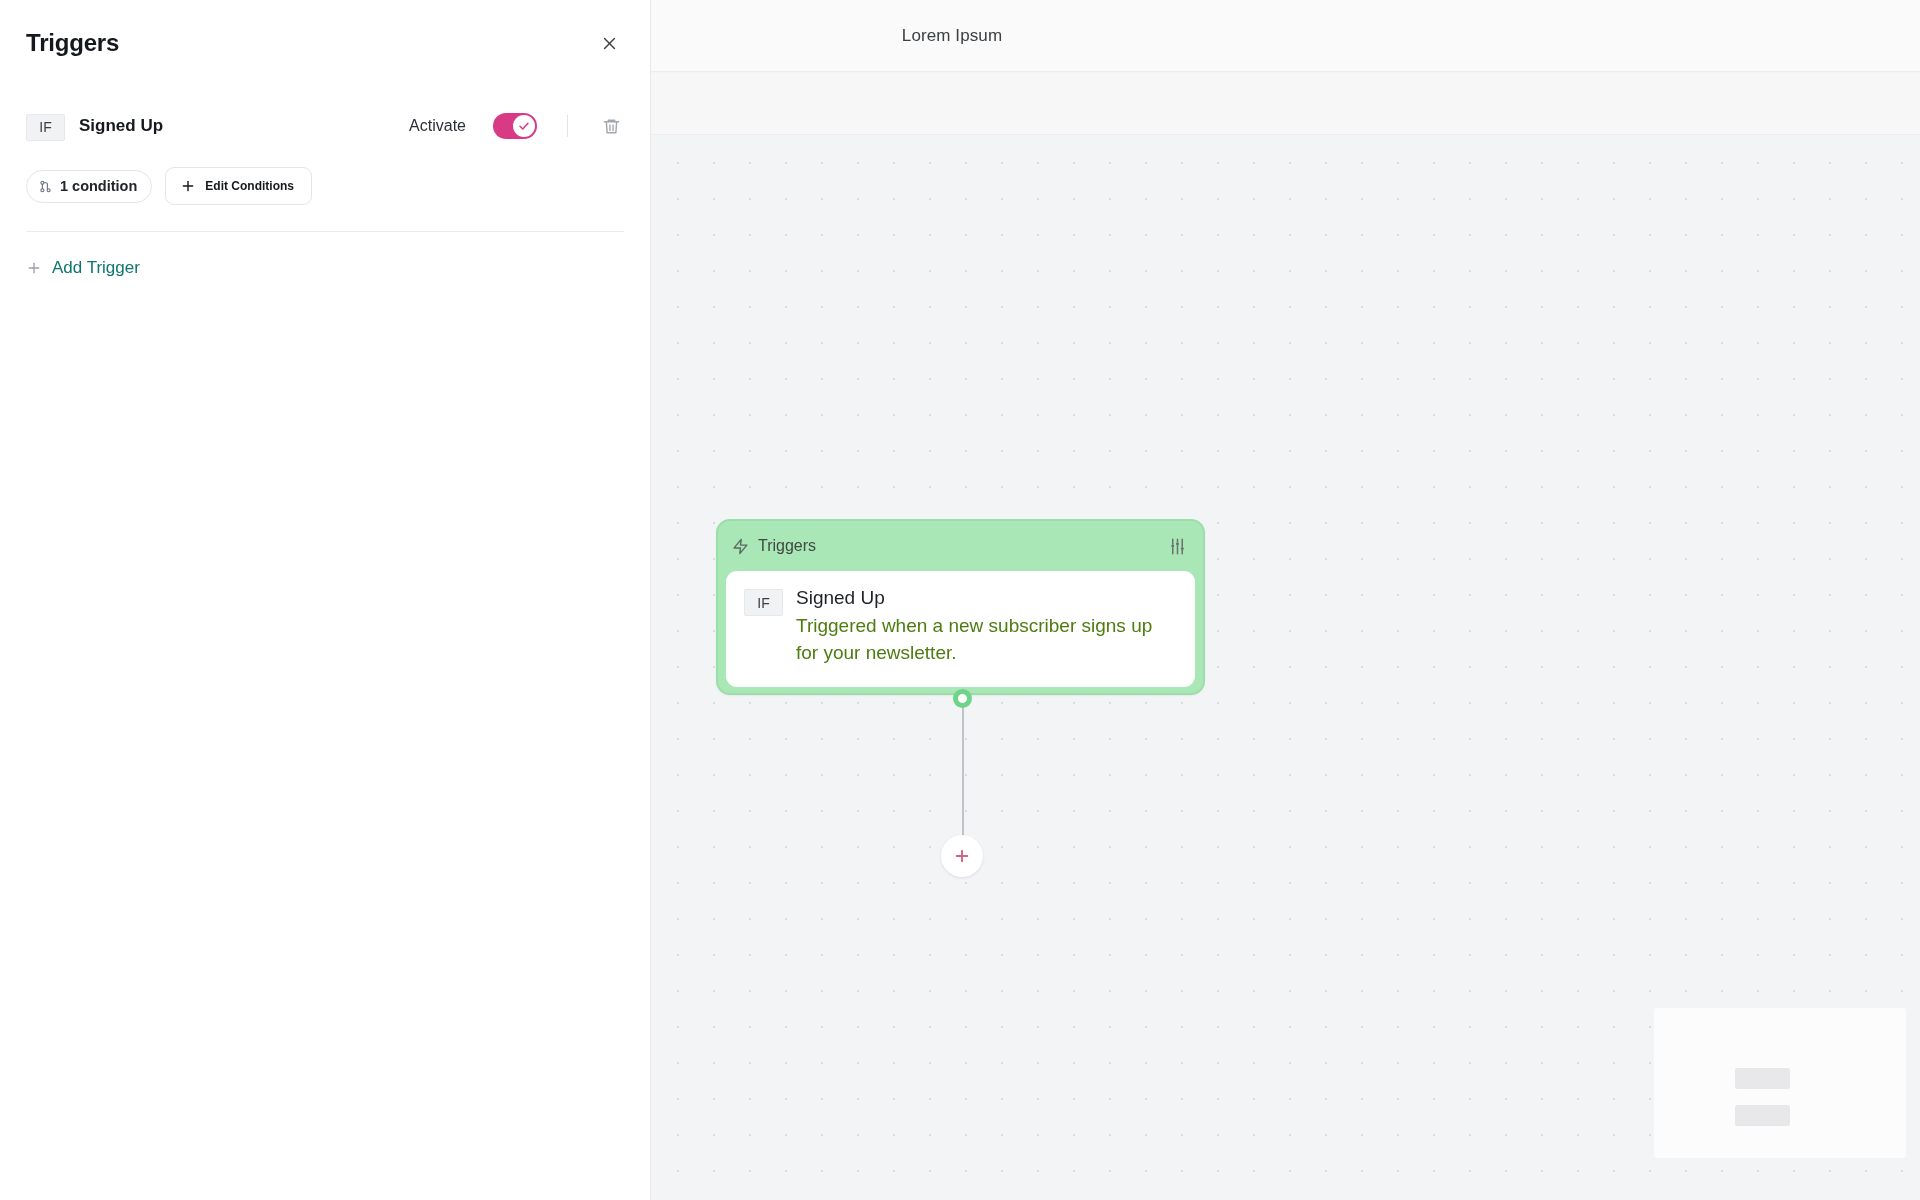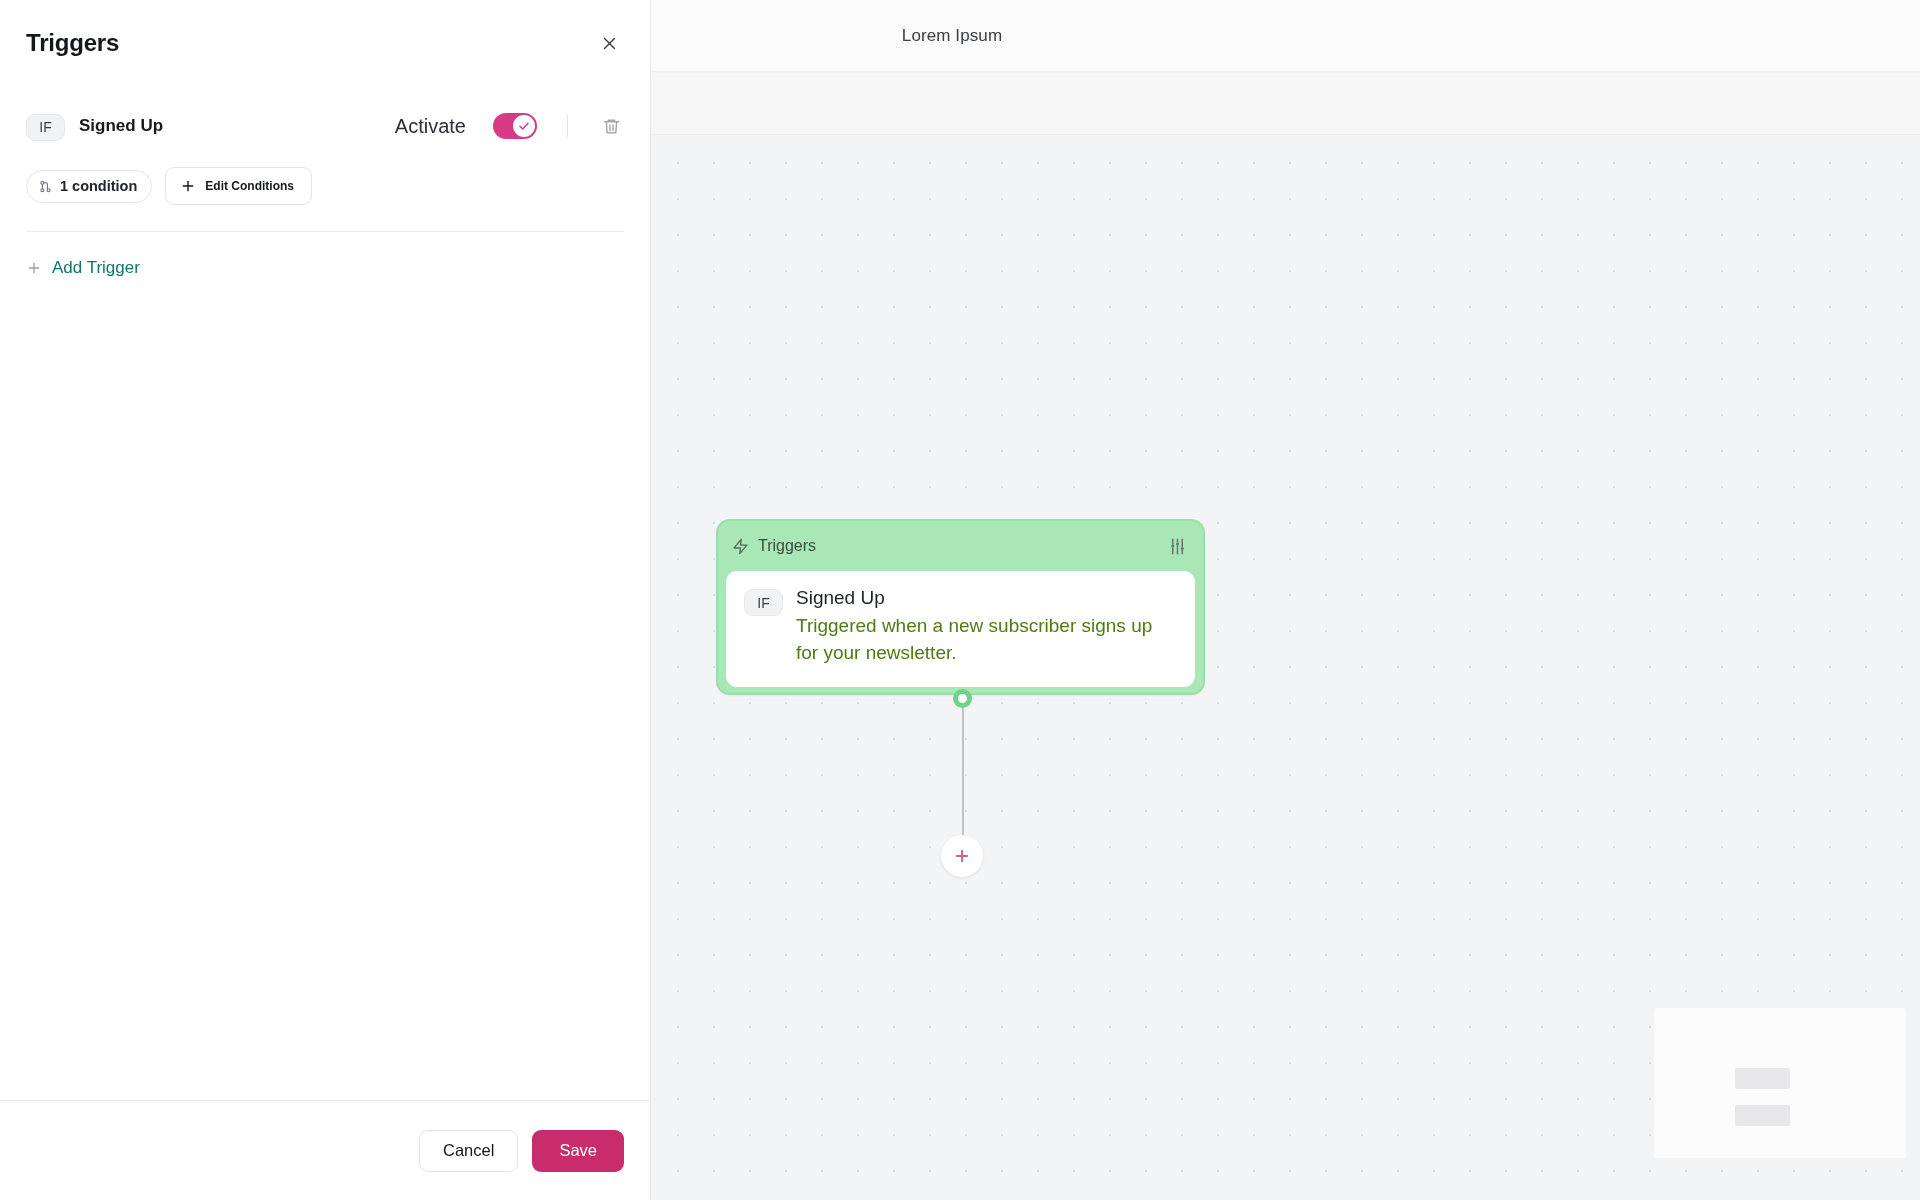--- a/index.html
+++ b/index.html
@@ -56,21 +56,21 @@
   .node-card {
     background: #ffffff;
     border-radius: 11px;
     margin: 0 8px;
     padding: 16px 18px 20px 18px;
     display: flex; gap: 13px; align-items: flex-start;
   }
   .if-badge {
     display: inline-flex; align-items: center; justify-content: center;
     min-width: 39px; height: 27px; padding: 0 9px;
-    background: #f1f2f4; border: 1px solid #e7e8ec; border-radius: 9px;
+    background: #f1f2f4; border: 1px solid #e7e8ec; border-radius: 2px;
     font-size: 14px; color: #3a3d44; font-weight: 400; margin-top: 2px;
   }
   .node-card-body { flex: 1; }
   .node-card-title { font-size: 19px; color: #1f2227; margin-bottom: 4px; }
   .node-card-desc { font-size: 19px; line-height: 1.42; color: #4d7c0f; max-width: 372px; }
 
   
   .conn-dot {
     position: absolute; left: 953px; top: 689px;
     width: 19px; height: 19px; border-radius: 50%;
@@ -122,21 +122,21 @@
     cursor: pointer; border-radius: 6px;
   }
 
   .panel-body { flex: 1; padding: 22px 26px 0 26px; overflow: hidden; }
 
   .trigger-row {
     display: flex; align-items: center; gap: 14px; min-height: 36px;
   }
   .trigger-name { font-size: 17px; color: #15181d; font-weight: 700; }
   .trigger-row-spacer { flex: 1; }
-  .activate-label { font-size: 20px; color: #2b2f36; margin-right: 13px; }
+  .activate-label { font-size: 16px; color: #2b2f36; margin-right: 13px; }
   .toggle {
     width: 44px; height: 26px; border-radius: 13px;
     background: #d83a86; position: relative; cursor: pointer;
     display: inline-block; vertical-align: middle;
   }
   .toggle-knob {
     position: absolute; right: 2px; top: 2px;
     width: 22px; height: 22px; border-radius: 50%;
     background: #ffffff;
     display: flex; align-items: center; justify-content: center;
@@ -328,19 +328,15 @@
         <span class="icon">
           <svg width="16" height="16" viewBox="0 0 24 24" fill="none" stroke="#9aa0a8" stroke-width="2" stroke-linecap="round">
             <line x1="12" y1="5" x2="12" y2="19"></line>
               <line x1="5" y1="12" x2="19" y2="12"></line>
           </svg>
         </span>
         <span>Add Trigger</span>
       </div>
     </div>
 
-    <div class="panel-foot">
-      <button class="btn-cancel">Cancel</button>
-      <button class="btn-save">Save</button>
-    </div>
   </div>
 
 </div>
 
 </body></html>

